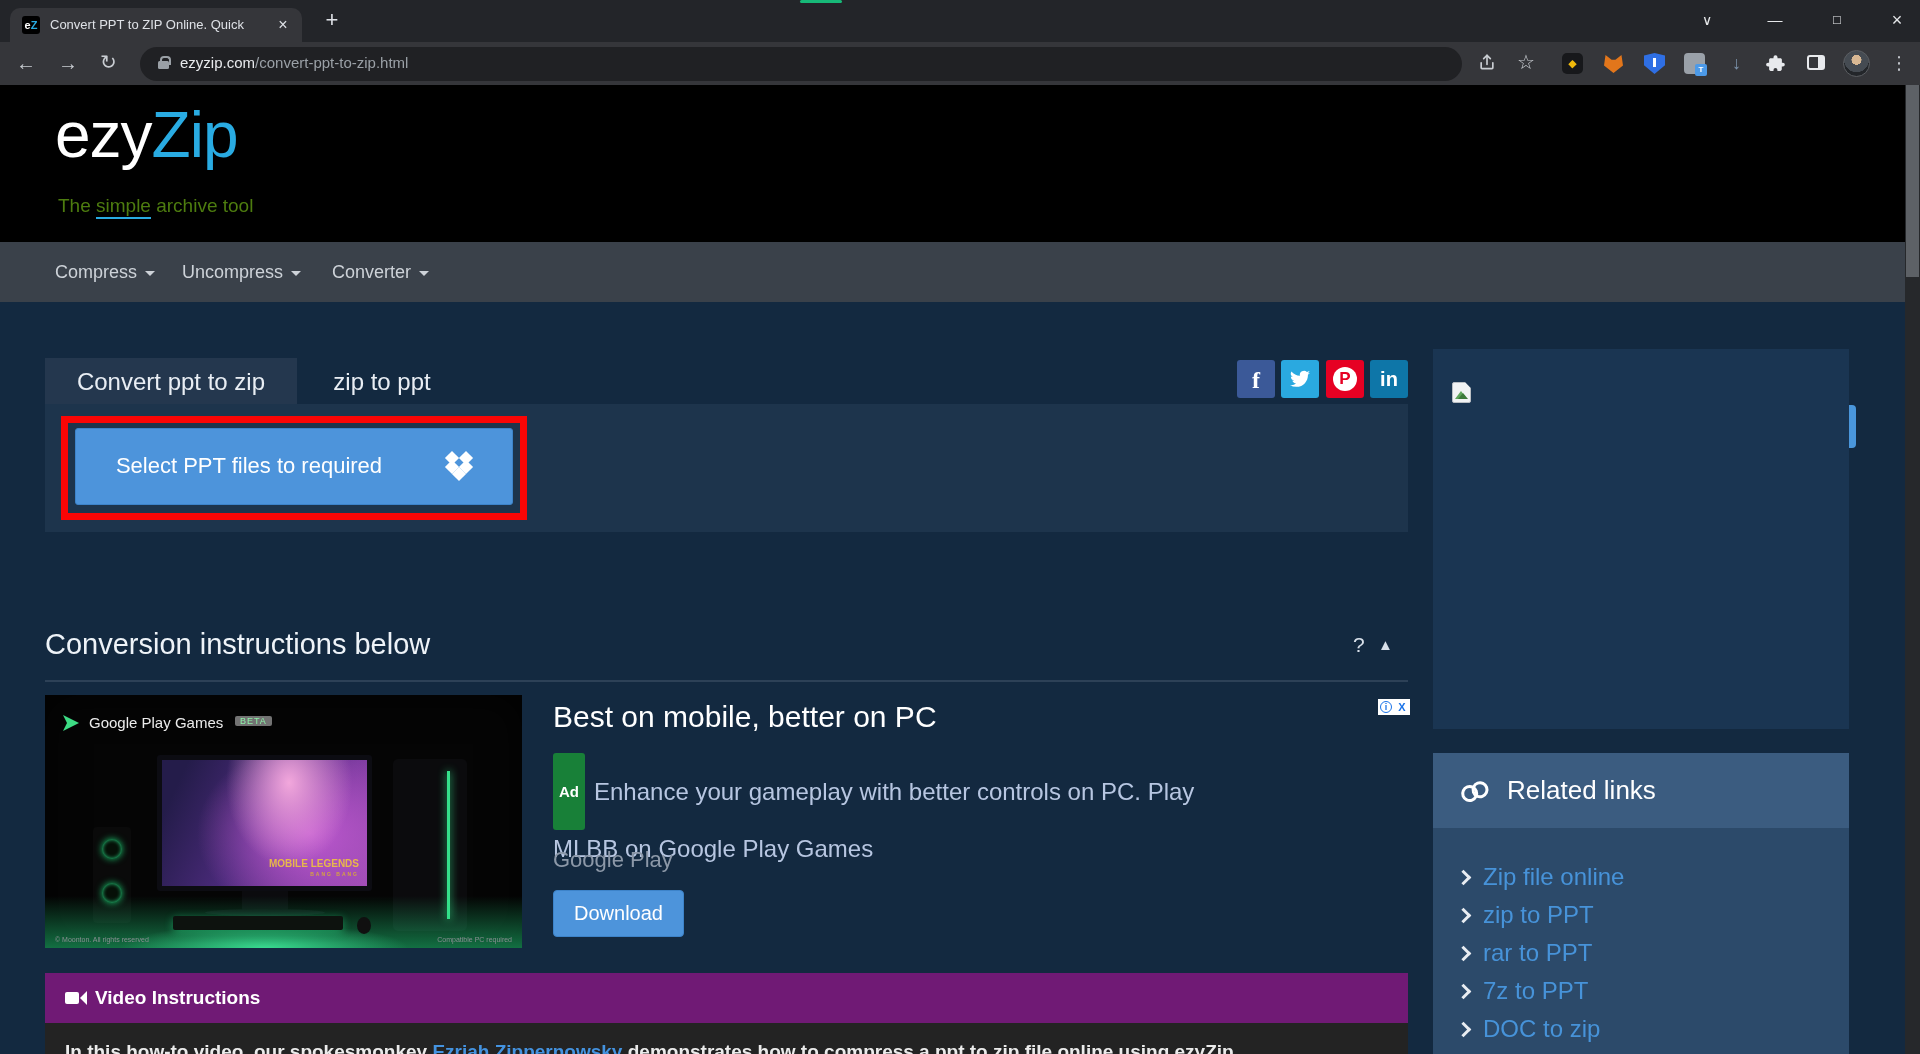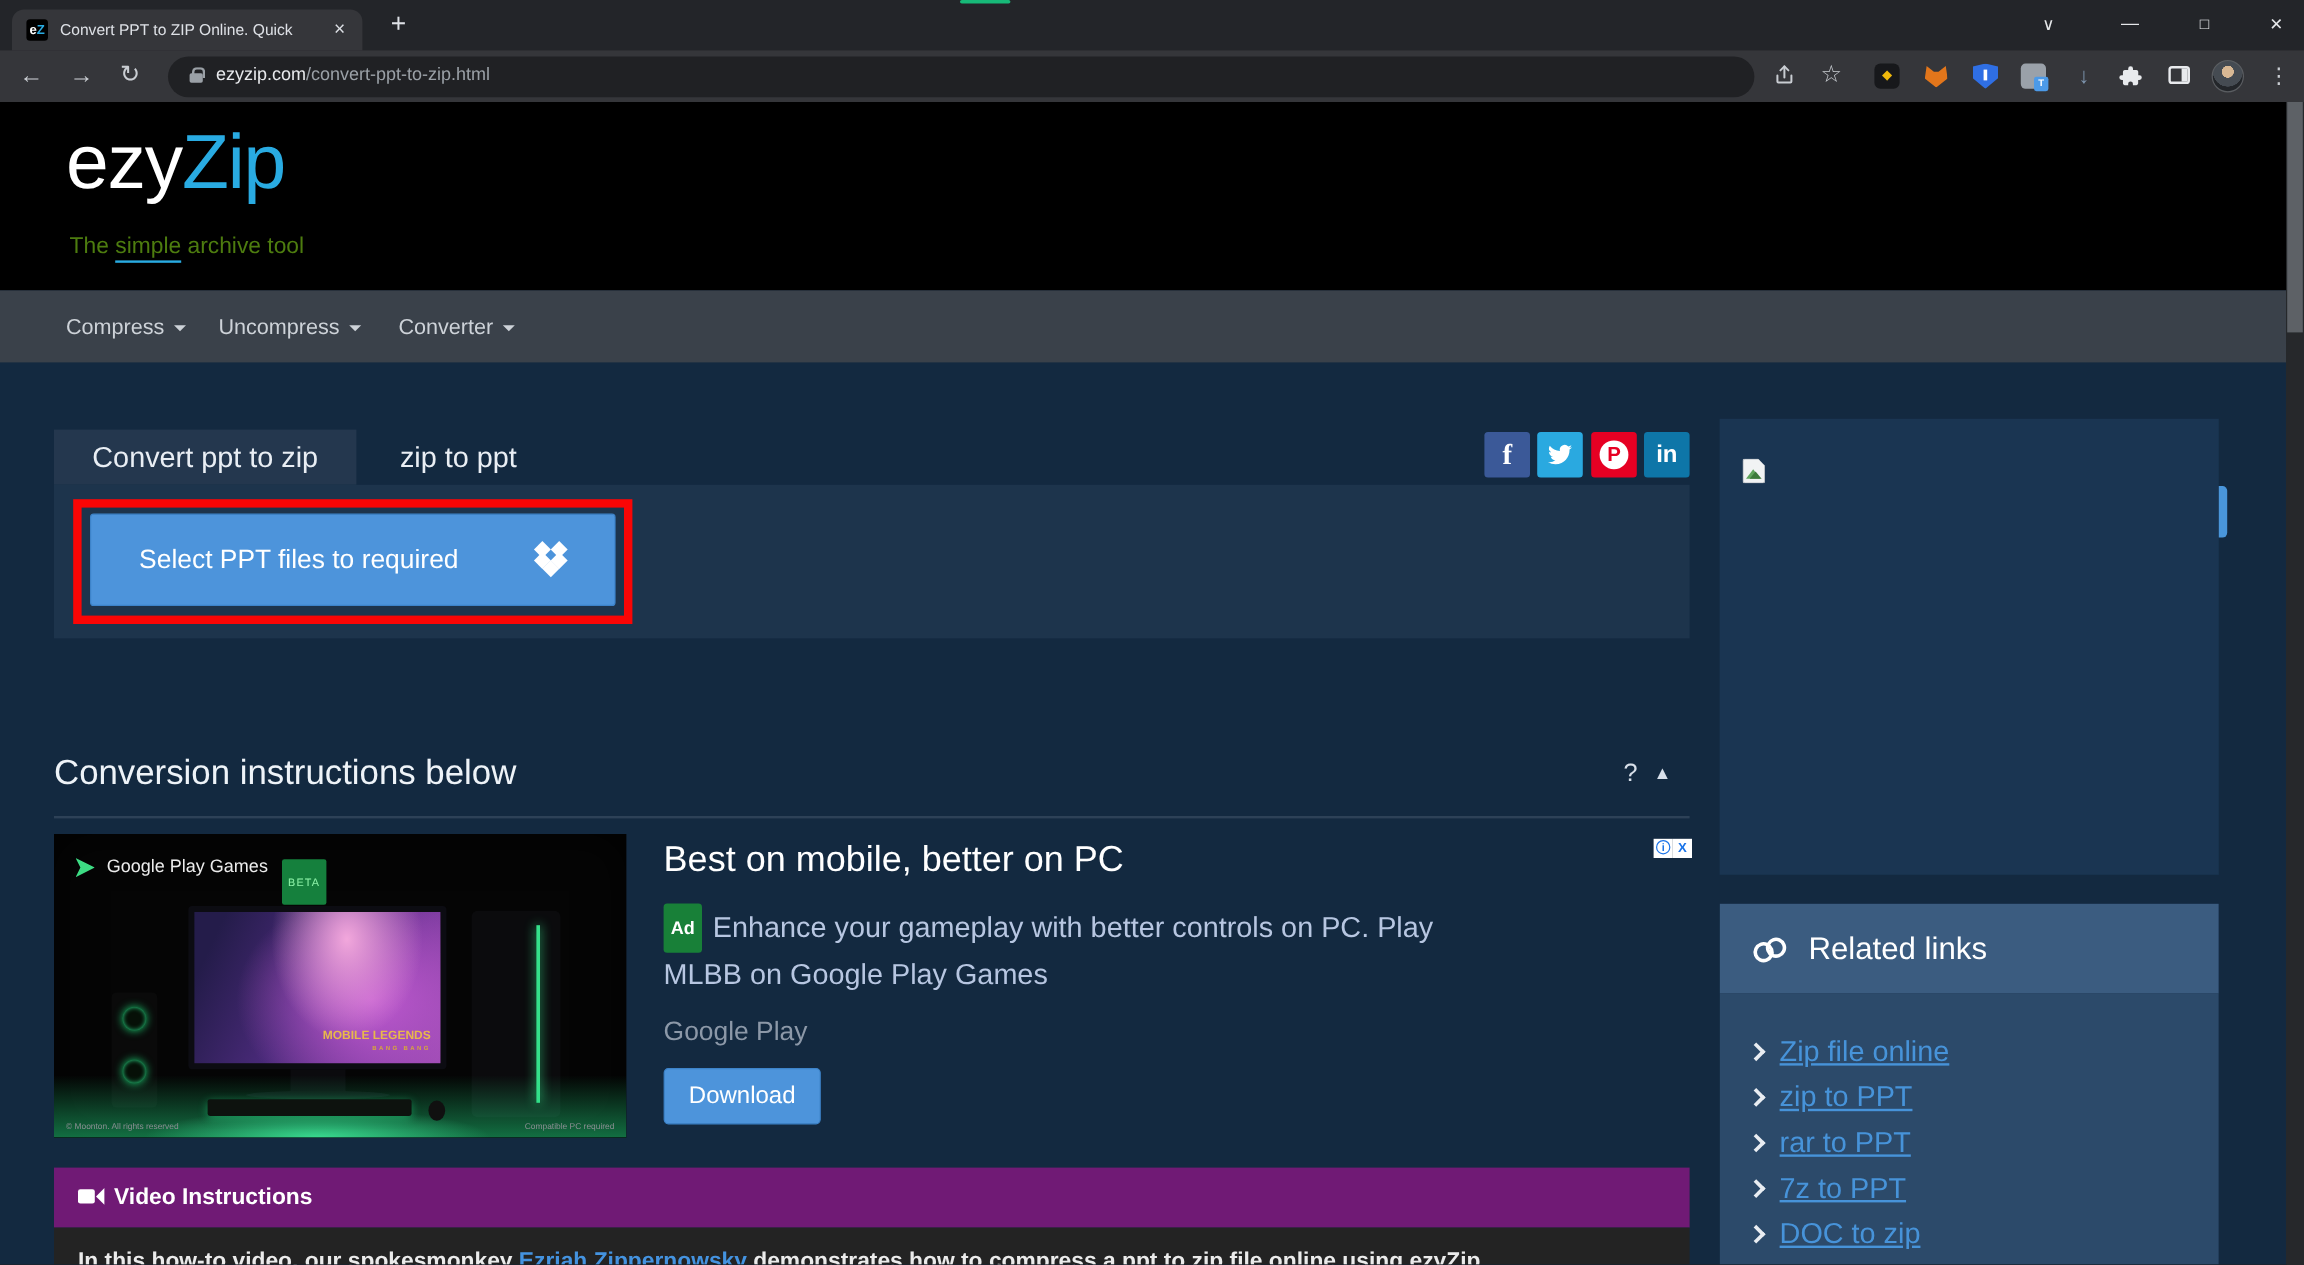--- a/index.html
+++ b/index.html
@@ -111,22 +111,22 @@
   .instr-help { position:absolute; left:1353px; top:331px; font-size:21px; color:#d8e0ea; }
   .instr-collapse { position:absolute; left:1378px; top:334px; font-size:15px; color:#d8e0ea; }
   .divider { position:absolute; left:45px; top:378px; width:1363px; height:2px; background:#2d4157; }
 
   
   .ad-img { position:absolute; left:45px; top:393px; width:477px; height:253px; background:#050505; overflow:hidden;
             box-shadow:inset 0 0 40px rgba(0,0,0,.8); }
   .gpg-logo { position:absolute; left:18px; top:20px; width:16px; height:16px; background:#3ddc84;
               clip-path:polygon(0 0,100% 50%,0 100%,25% 50%); }
   .gpg-brand { position:absolute; left:44px; top:19px; font-size:15px; color:#ececec; }
-  .gpg-beta { position:absolute; left:190px; top:21px; font-size:9px; color:#8df2a8; background:#15803d;
-              padding:14px 5px; border-radius:2px; letter-spacing:1px; }
+  .gpg-beta { position:absolute; left:190px; top:21px; font-size:9px; color:#8df2a8; background:#737373;
+              padding:0 5px; border-radius:2px; letter-spacing:1px; }
   .monitor { position:absolute; left:112px; top:60px; width:215px; height:136px; background:#0c0c12;
              border-radius:3px; padding:5px; }
   .mscreen { position:relative; width:100%; height:100%; overflow:hidden;
     background:
       radial-gradient(90px 120px at 62% 18%, #f2a7dc 0%, rgba(216,110,200,0) 70%),
       radial-gradient(150px 120px at 72% 58%, #c05ad0 0%, rgba(130,60,180,0) 75%),
       linear-gradient(115deg, #241c4a 10%, #4a2a7a 45%, #7a3a9e 75%, #9a4ab0); }
   .ml-logo { position:absolute; right:8px; bottom:6px; text-align:right; color:#e8b84b; font-weight:bold;
              font-size:10px; line-height:11px; }
   .ml-logo .sub { font-size:5px; letter-spacing:2px; color:#d6a53e; }
@@ -152,21 +152,21 @@
   
   .ad-text { position:absolute; left:553px; top:393px; width:857px; height:253px; }
   .adchoices { position:absolute; right:0; top:2px; }
   .adc { display:inline-block; width:16px; height:16px; background:#fff; color:#1a73e8; font-size:11px;
          font-weight:bold; text-align:center; line-height:16px; }
   .adc-i { border-radius:0; } .adc-i span { display:inline-block; width:12px; height:12px; border:1.5px solid #1a73e8;
          border-radius:50%; line-height:11px; font-size:9px; vertical-align:1px; }
   .ad-title { position:absolute; left:0; top:5px; font-size:30px; color:#fff; }
   .ad-desc { position:absolute; left:0; top:58px; width:690px; font-size:24px; line-height:37px; color:#b7c6e1; }
   .ad-badge { display:inline-block; background:#188038; color:#fff; font-size:15px; font-weight:bold;
-              padding:2px 6px; border-radius:3px; margin-right:9px; vertical-align:3px; }
+              padding:20px 6px; border-radius:3px; margin-right:9px; vertical-align:3px; }
   .ad-advertiser { position:absolute; left:0; top:152px; font-size:22px; color:#8c98a8; }
   .ad-cta { position:absolute; left:0; top:195px; width:131px; height:47px; background:#4d94db; border:1px solid #3d83c9;
             border-radius:4px; color:#fff; font-size:20px; }
 
   
   .video-bar { position:absolute; left:45px; top:671px; width:1363px; height:50px; background:#701a75; }
   .cam { position:relative; display:inline-block; width:22px; height:14px; margin:0 8px 0 20px; vertical-align:-1px; }
   .cam::before { content:""; position:absolute; left:0; top:1px; width:14px; height:12px; background:#fff; border-radius:2px; }
   .cam::after { content:""; position:absolute; left:15px; top:0; width:0; height:0;
                 border-top:7px solid transparent; border-bottom:7px solid transparent; border-right:7px solid #fff; }
@@ -189,21 +189,21 @@
   .related-header { position:relative; width:100%; height:75px; background:#3b5c80; }
   .chain { position:absolute; left:28px; top:26px; width:40px; height:24px; transform:rotate(-20deg); }
   .chain i { position:absolute; top:2px; width:17px; height:17px; border:3.5px solid #fff; border-radius:50%; }
   .chain .c1 { left:0; } .chain .c2 { left:11px; }
   .related-title { position:absolute; left:74px; top:0; line-height:75px; font-size:26px; font-weight:300; color:#fff; }
   .related-body { position:relative; width:100%; height:226px; background:#2c4a6a; }
   .rlink { position:absolute; left:25px; height:32px; white-space:nowrap; }
   .rl-0 { top:35px; } .rl-1 { top:73px; } .rl-2 { top:111px; } .rl-3 { top:149px; } .rl-4 { top:187px; }
   .chev { display:inline-block; width:11px; height:11px; border-top:3.5px solid #e9edf2; border-right:3.5px solid #e9edf2;
           transform:rotate(45deg); margin-right:14px; vertical-align:2px; }
-  .rlink a { color:#4793d9; font-size:24px; font-weight:300; text-decoration:underline; }
+  .rlink a { color:#4793d9; font-size:24px; font-weight:300; }
 </style>
 </head>
 <body>
 
 <div class="screen">
 
   <div class="tabstrip">
     <div class="green-sliver"></div>
     <div class="btab">
       <div class="favicon"><span class="fe">e</span><span class="fz">Z</span></div>

